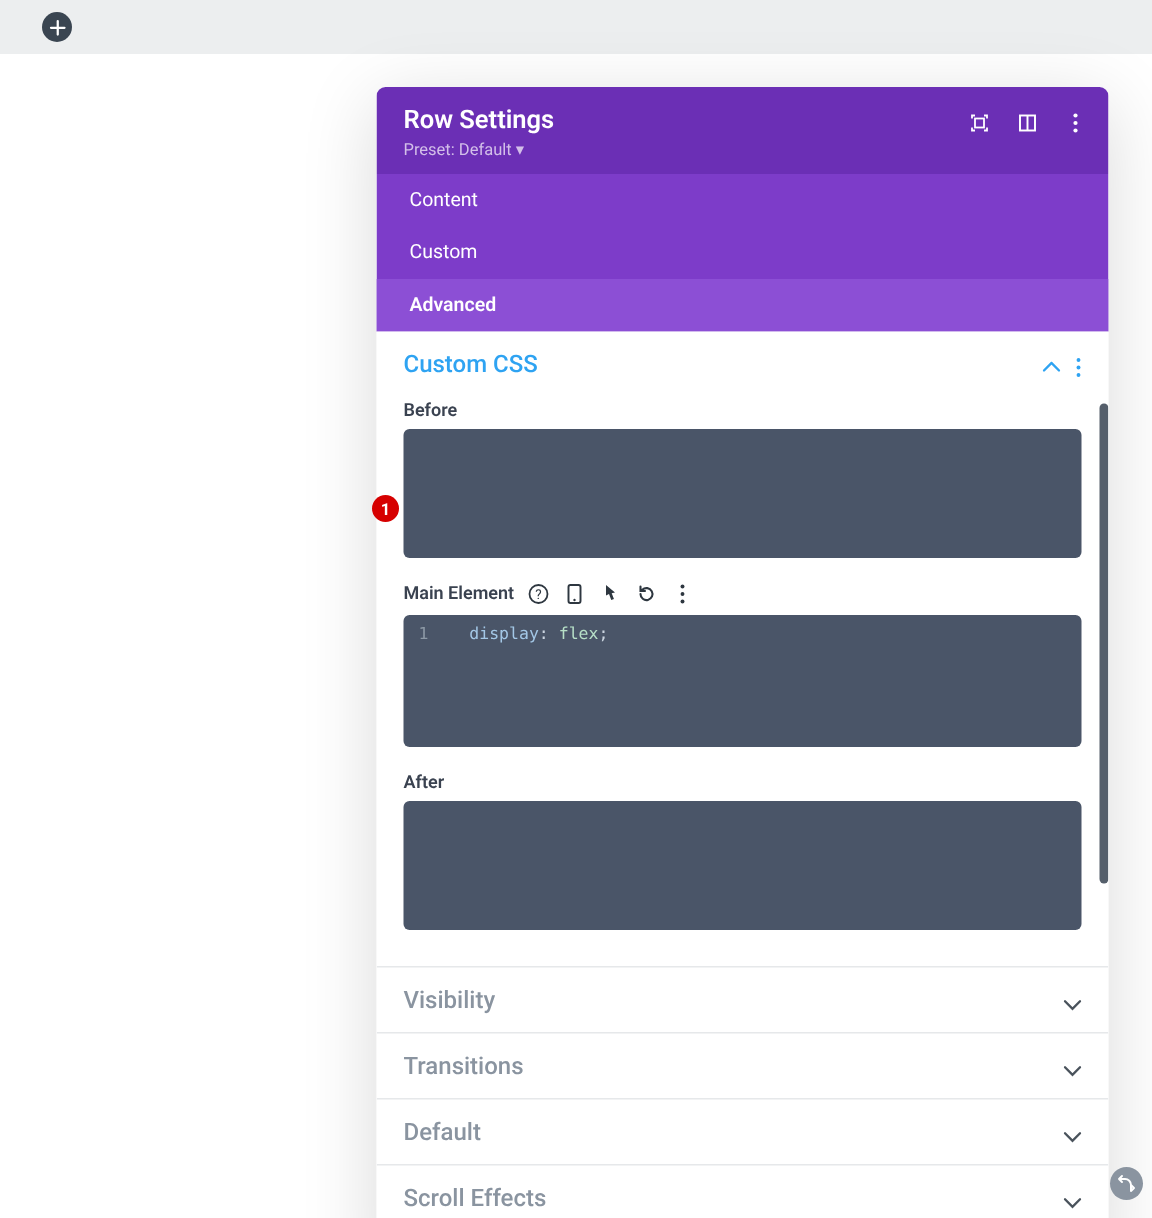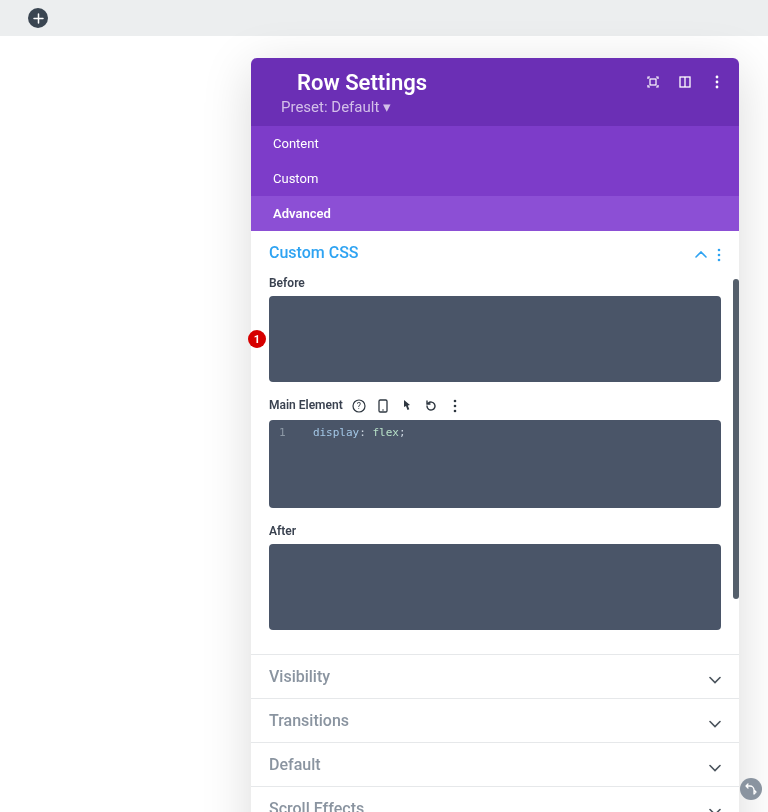--- a/index.html
+++ b/index.html
@@ -44,27 +44,26 @@
     display: flex;
     flex-direction: column;
     overflow: hidden;
   }
   .modal-header {
     background: #6b2fb5;
     color: #fff;
     padding: 12px 18px 10px 18px;
     position: relative;
   }
-  .modal-title { font-size: 22px; font-weight: 600; margin-left: 28px; }
+  .modal-title { font-size: 17px; font-weight: 600; }
   .modal-preset {
-    font-size: 15px;
+    font-size: 11px;
     color: #d3bfe9;
     margin-top: 3px;
     cursor: pointer;
-    margin-left: 12px;
   }
   .header-icons {
     position: absolute;
     right: 14px;
     top: 16px;
     display: flex;
     gap: 16px;
     align-items: center;
   }
   .header-icons > div {

